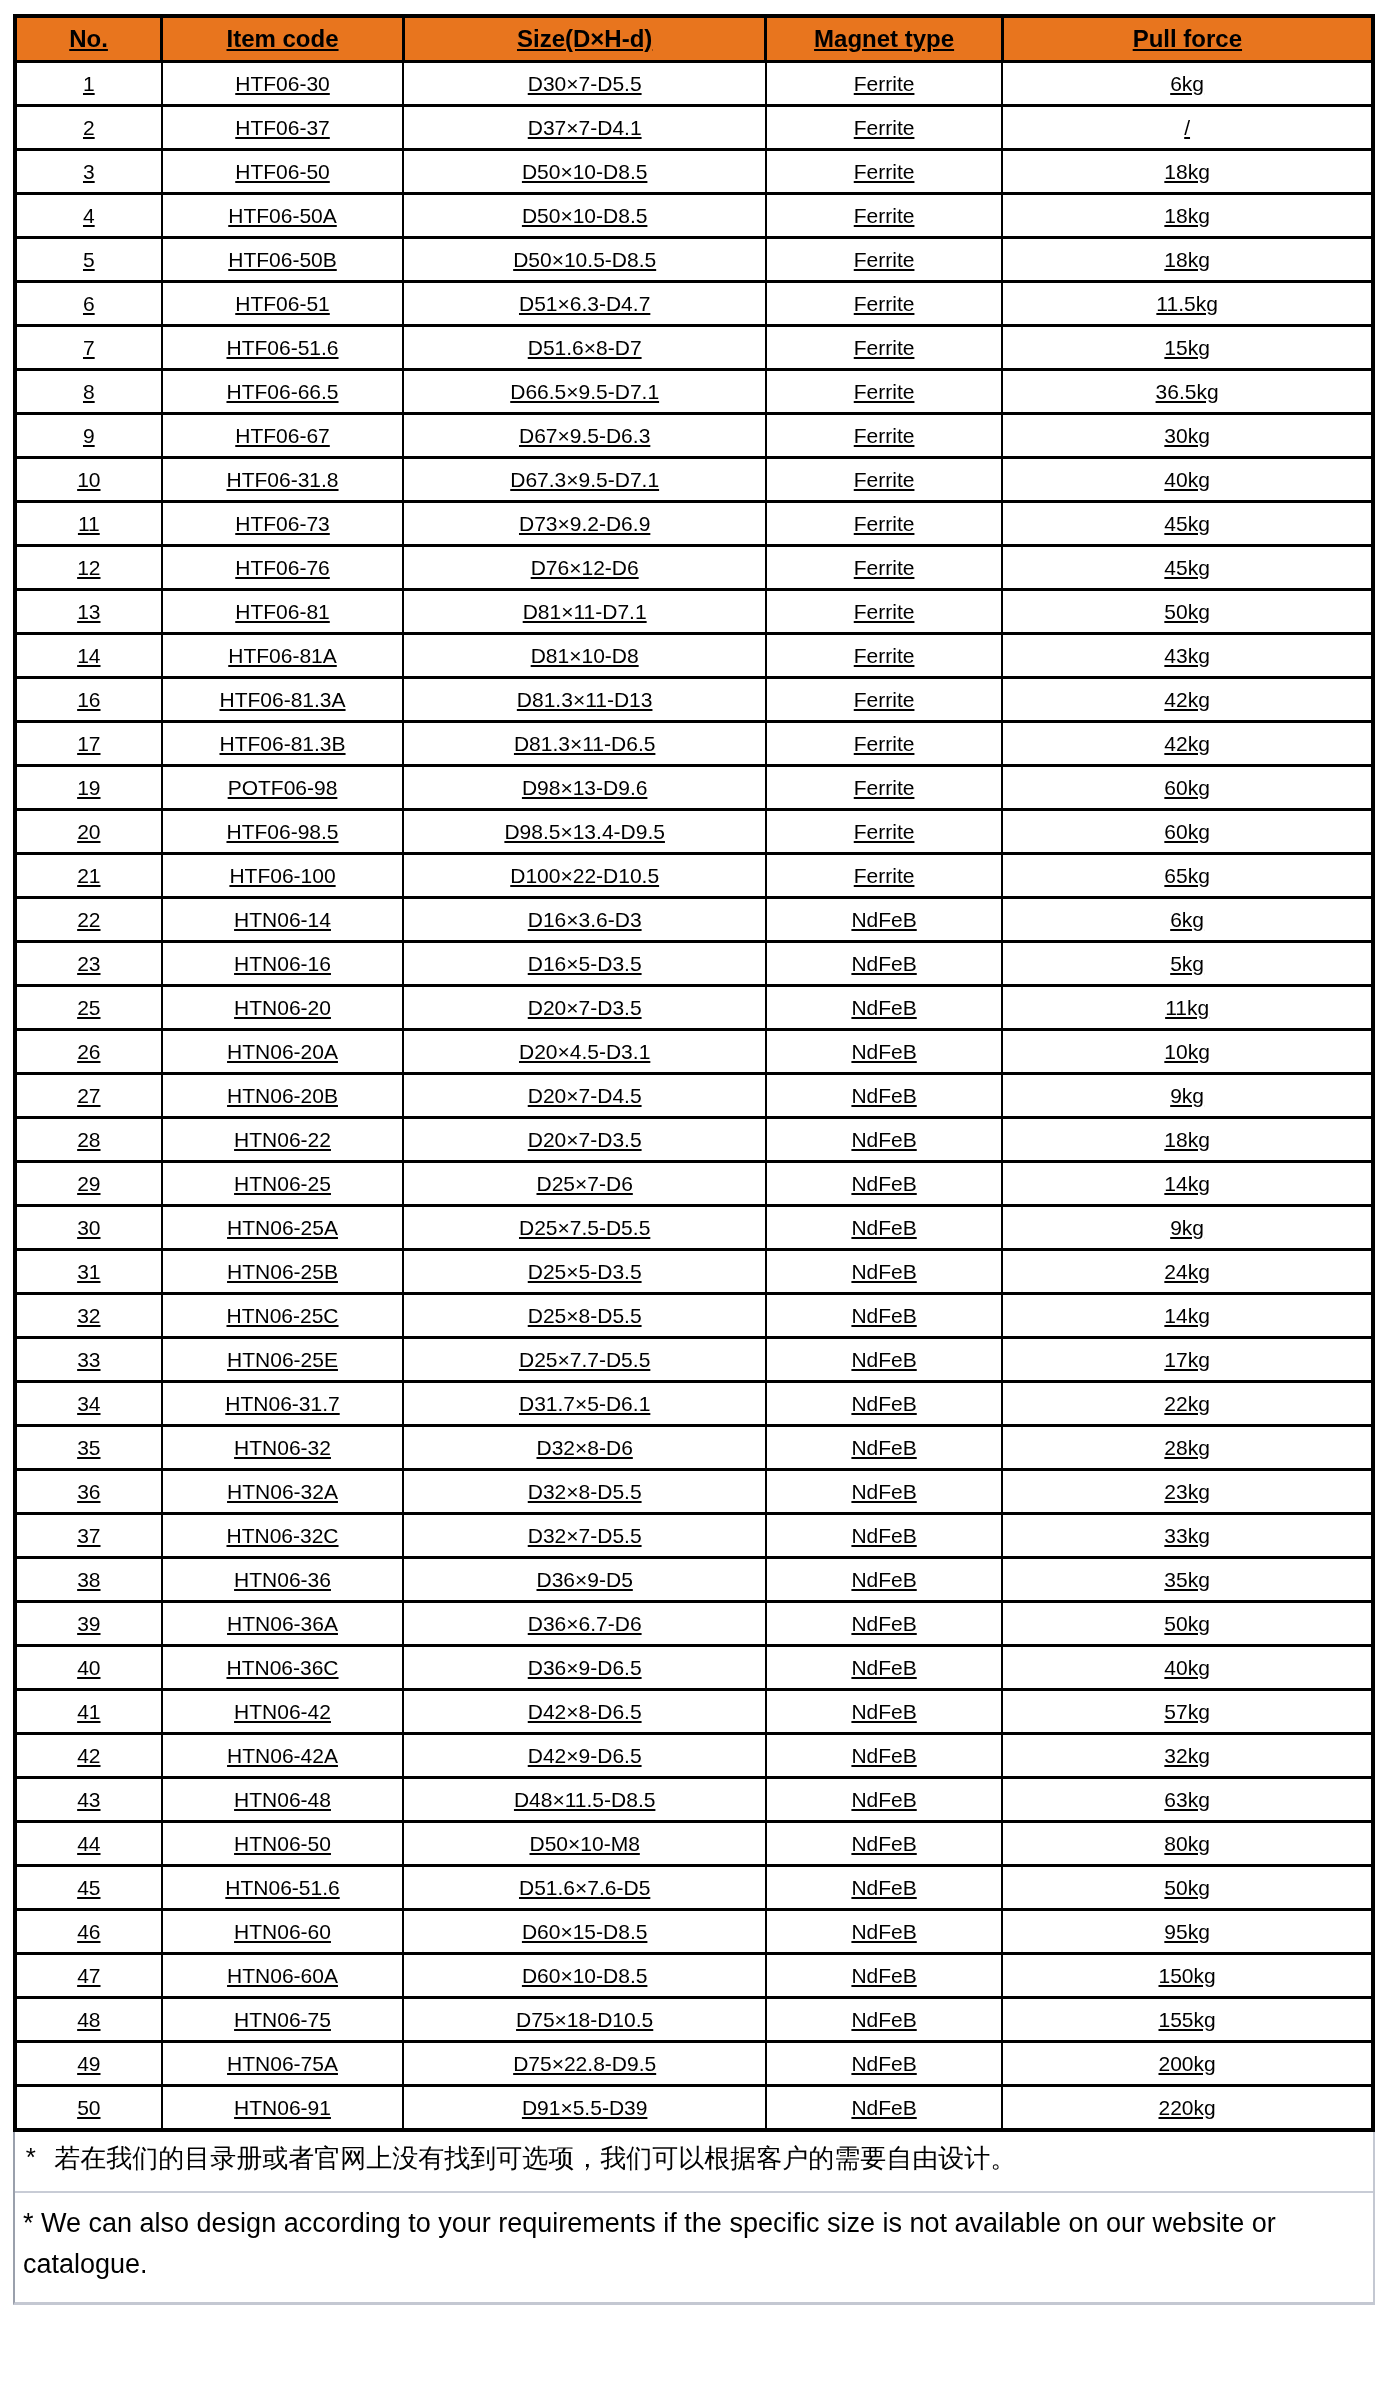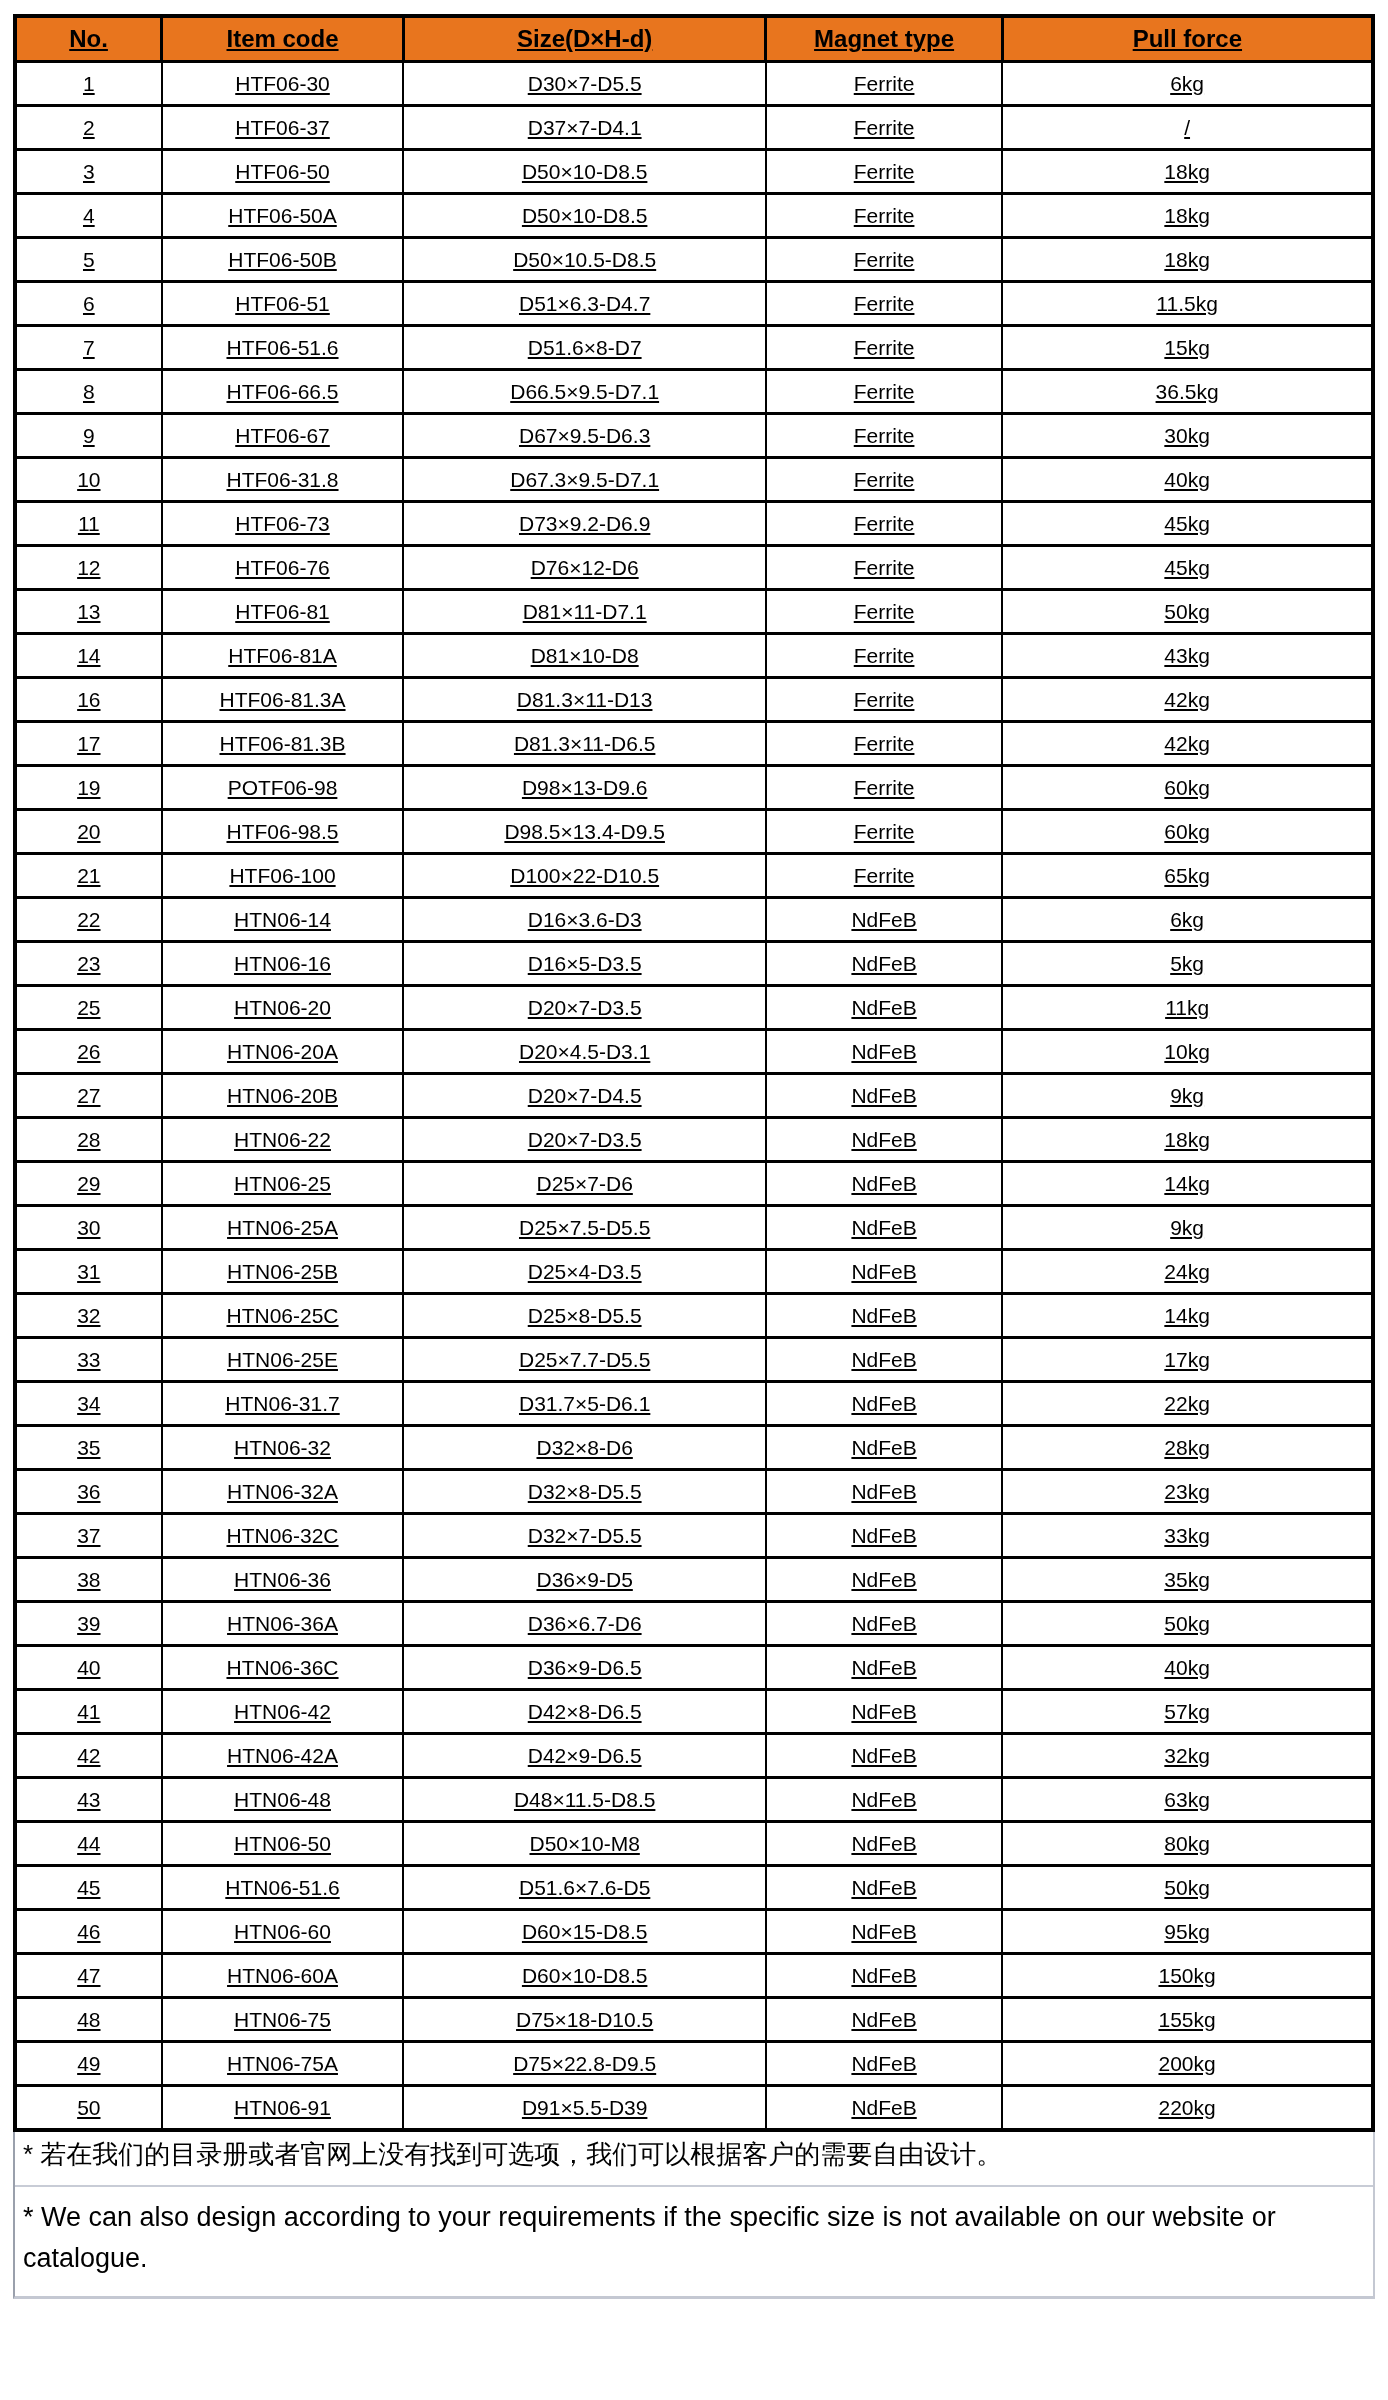--- a/index.html
+++ b/index.html
@@ -44,23 +44,23 @@
     white-space: nowrap;
     overflow: hidden;
   }
   .notes {
     border-left: 2px solid #9aa0ac;
     border-right: 2px solid #c4c8d2;
     border-bottom: 3px solid #c4c8d2;
     box-sizing: border-box;
   }
   .note-zh {
-    font-family: Liberation Sans, sans-serif;
+    font-family: Liberation Mono, monospace;
     font-size: 26px;
-    padding: 6px 8px 14px 8px;
+    padding: 12px 8px 14px 8px;
     border-bottom: 2px solid #c8ccd6;
     line-height: 1.25;
   }
   .note-en {
     font-size: 27px;
     padding: 10px 8px 16px 8px;
     line-height: 1.55;
   }
 </style>
 </head>
@@ -270,21 +270,21 @@
         <tr>
           <td>30</td>
           <td>HTN06-25A</td>
           <td>D25×7.5-D5.5</td>
           <td>NdFeB</td>
           <td>9kg</td>
         </tr>
         <tr>
           <td>31</td>
           <td>HTN06-25B</td>
-          <td>D25×4-D3.5</td>
+          <td>D25×5-D3.5</td>
           <td>NdFeB</td>
           <td>24kg</td>
         </tr>
         <tr>
           <td>32</td>
           <td>HTN06-25C</td>
           <td>D25×8-D5.5</td>
           <td>NdFeB</td>
           <td>14kg</td>
         </tr>

